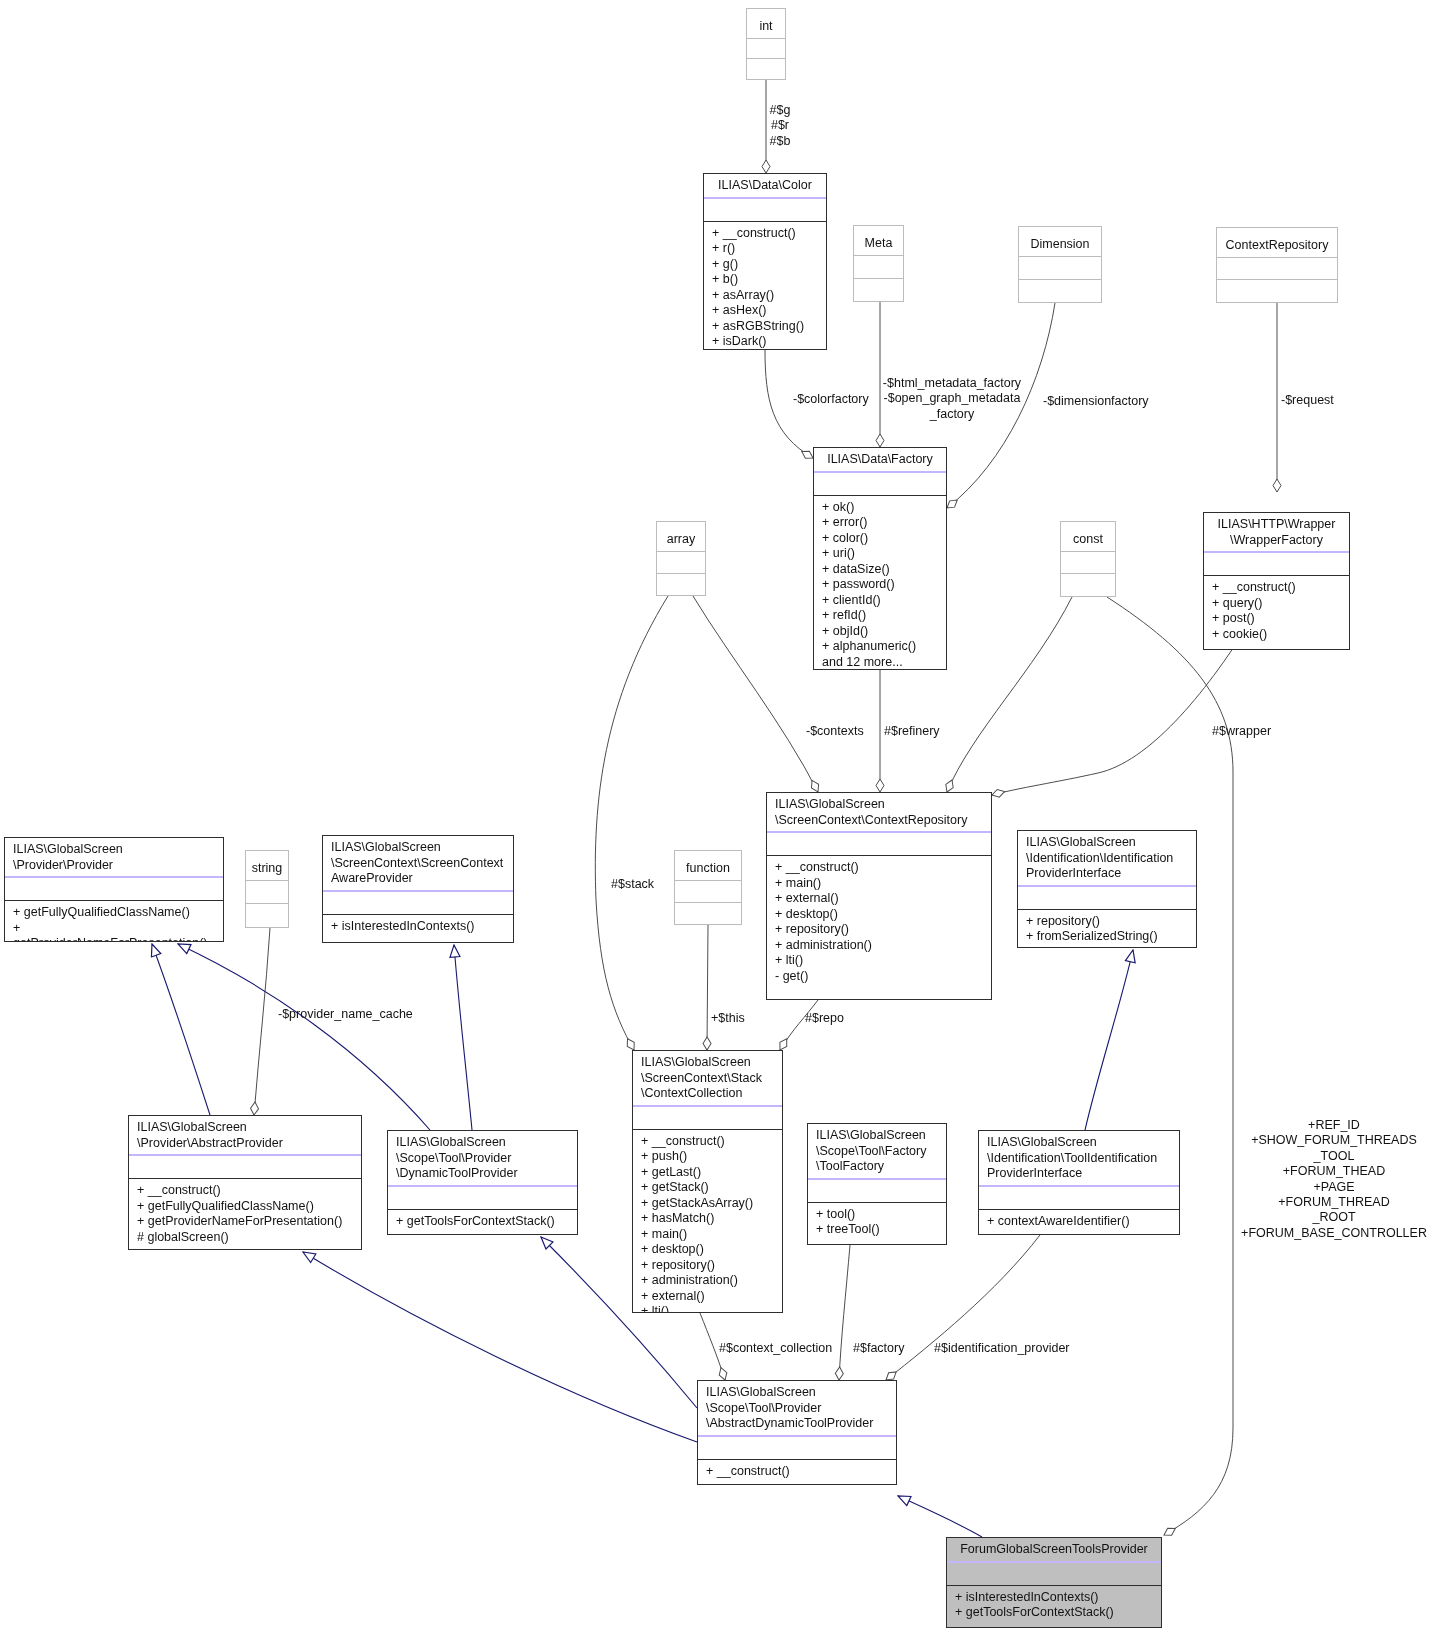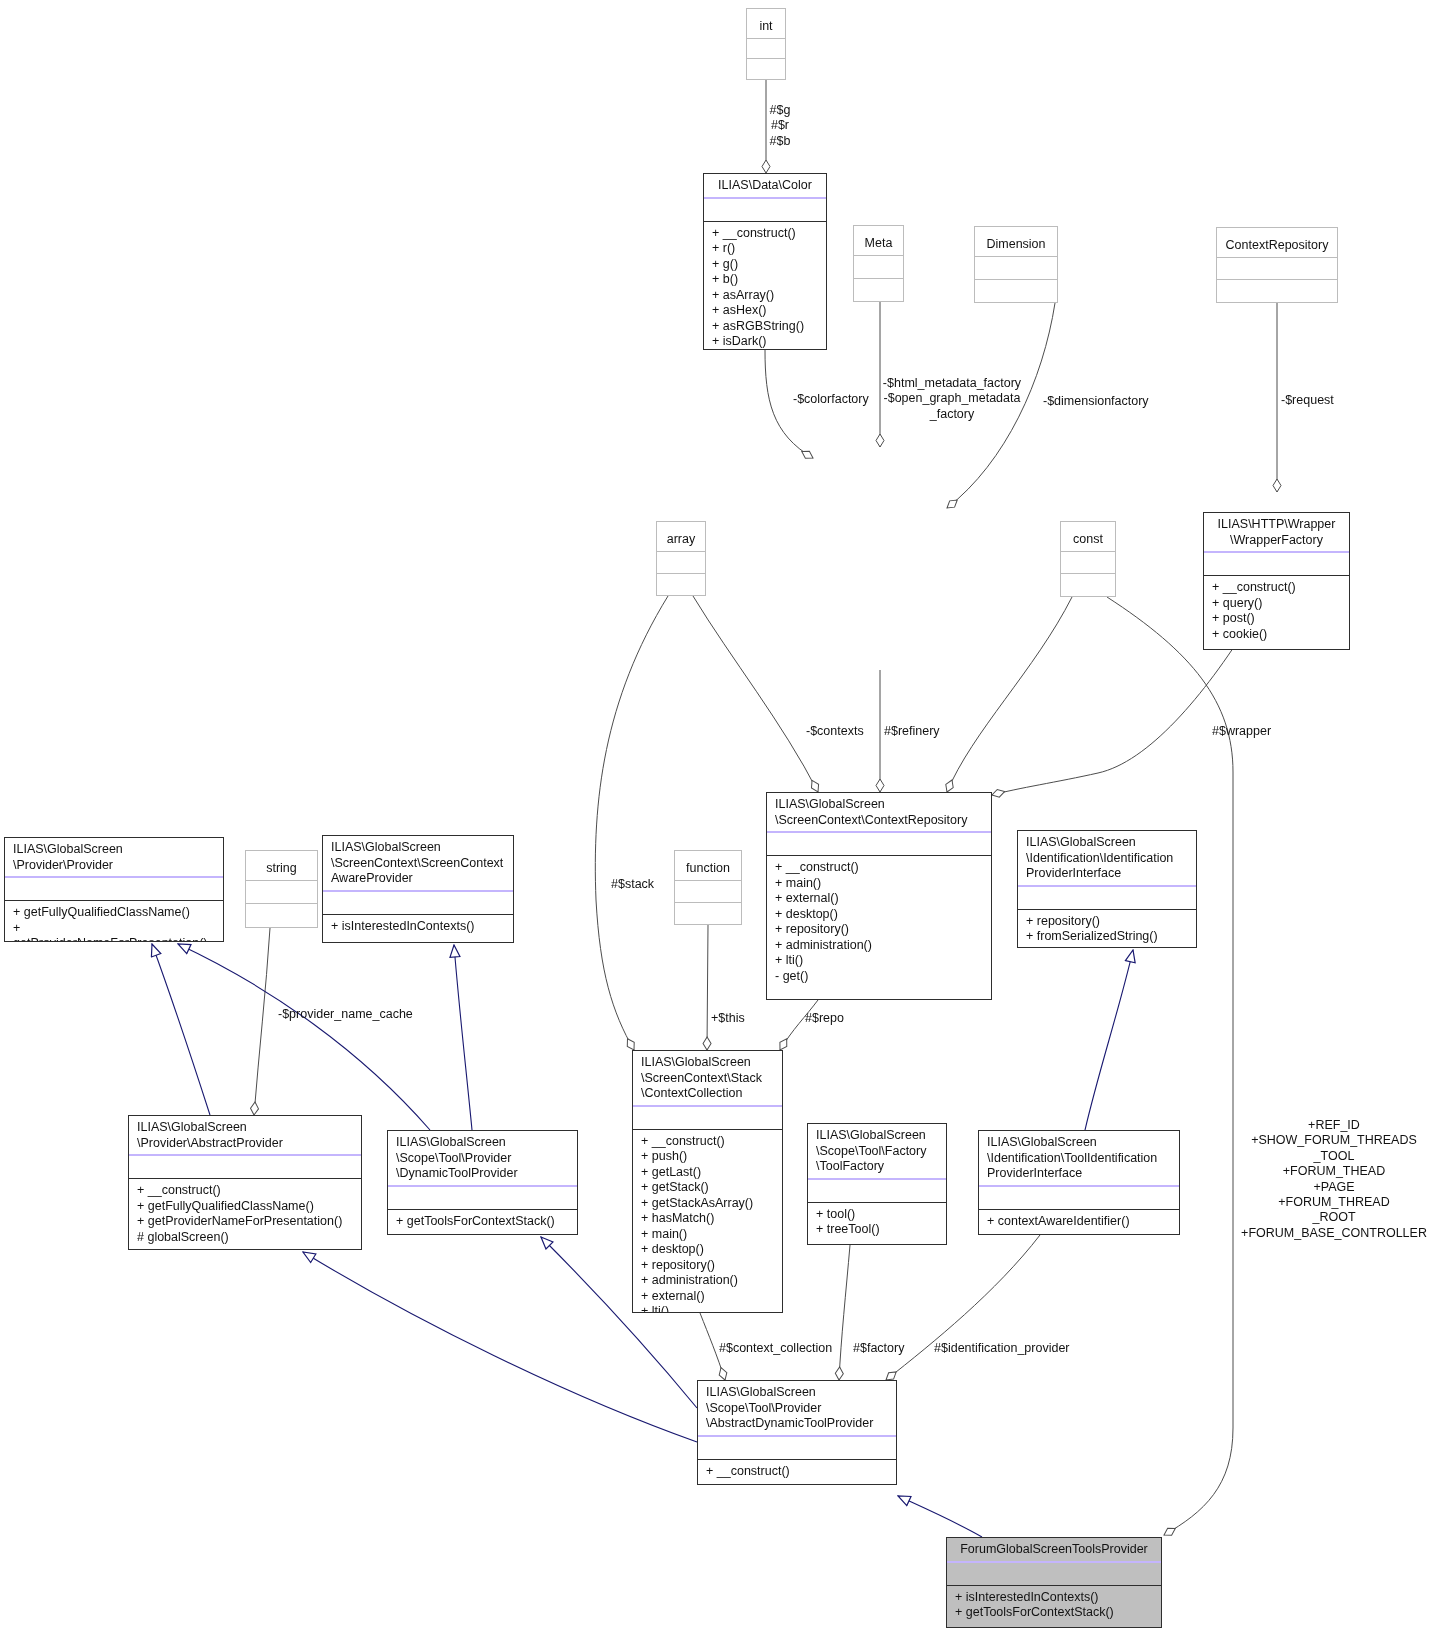--- a/index.html
+++ b/index.html
@@ -77,41 +77,41 @@
   <div class="node prim" style="left:746px;top:8px;width:40px;height:72px">
     <div class="t tc">int</div>
     <div class="e e1"></div>
     <div class="e"></div>
   </div>
   <div class="node prim" style="left:853px;top:225px;width:51px;height:77px">
     <div class="t tc">Meta</div>
     <div class="e e1"></div>
     <div class="e"></div>
   </div>
-  <div class="node prim" style="left:974px;top:226px;width:84px;height:77px">
+  <div class="node prim" style="left:1018px;top:226px;width:84px;height:77px">
     <div class="t tc">Dimension</div>
     <div class="e e1"></div>
     <div class="e"></div>
   </div>
   <div class="node prim" style="left:1216px;top:227px;width:122px;height:76px">
     <div class="t tc">ContextRepository</div>
     <div class="e e1"></div>
     <div class="e"></div>
   </div>
   <div class="node prim" style="left:656px;top:521px;width:50px;height:75px">
     <div class="t tc">array</div>
     <div class="e e1"></div>
     <div class="e"></div>
   </div>
   <div class="node prim" style="left:1060px;top:521px;width:56px;height:76px">
     <div class="t tc">const</div>
     <div class="e e1"></div>
     <div class="e"></div>
   </div>
-  <div class="node prim" style="left:245px;top:850px;width:73px;height:78px">
+  <div class="node prim" style="left:245px;top:850px;width:44px;height:78px">
     <div class="t tc">string</div>
     <div class="e e1"></div>
     <div class="e"></div>
   </div>
   <div class="node prim" style="left:674px;top:850px;width:68px;height:75px">
     <div class="t tc">function</div>
     <div class="e e1"></div>
     <div class="e"></div>
   </div>
 
@@ -121,20 +121,35 @@
     <div class="meth">+ __construct()
 + r()
 + g()
 + b()
 + asArray()
 + asHex()
 + asRGBString()
 + isDark()</div>
   </div>
 
+  <div class="node cls" style="left:813px;top:447px;width:134px;height:223px">
+    <div class="t tc">ILIAS\Data\Factory</div>
+    <div class="mid"></div>
+    <div class="meth">+ ok()
++ error()
++ color()
++ uri()
++ dataSize()
++ password()
++ clientId()
++ refId()
++ objId()
++ alphanumeric()
+and 12 more...</div>
+  </div>
 
   <div class="node cls" style="left:1203px;top:512px;width:147px;height:138px">
     <div class="t tc">ILIAS\HTTP\Wrapper
 \WrapperFactory</div>
     <div class="mid"></div>
     <div class="meth">+ __construct()
 + query()
 + post()
 + cookie()</div>
   </div>

